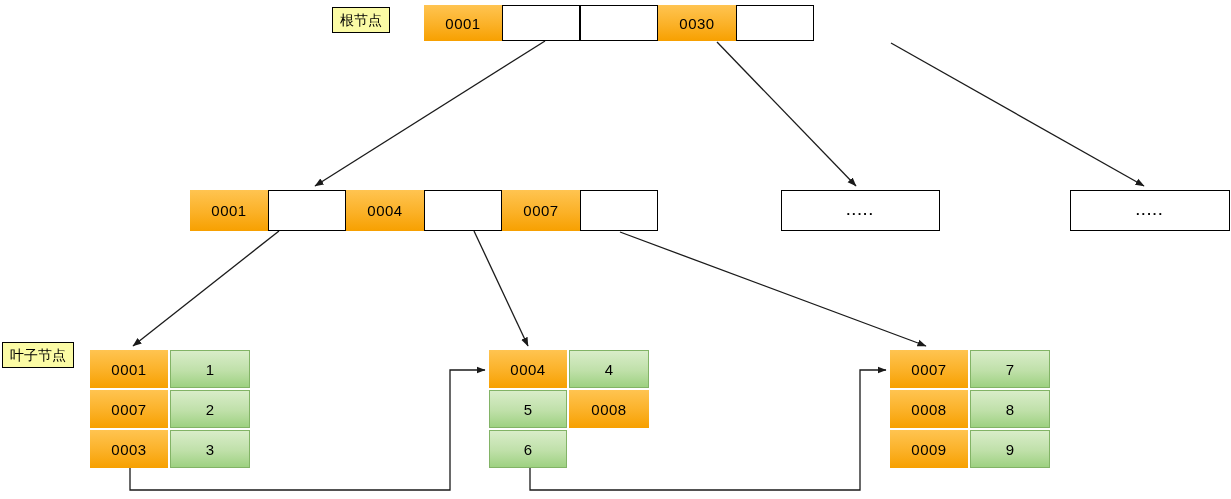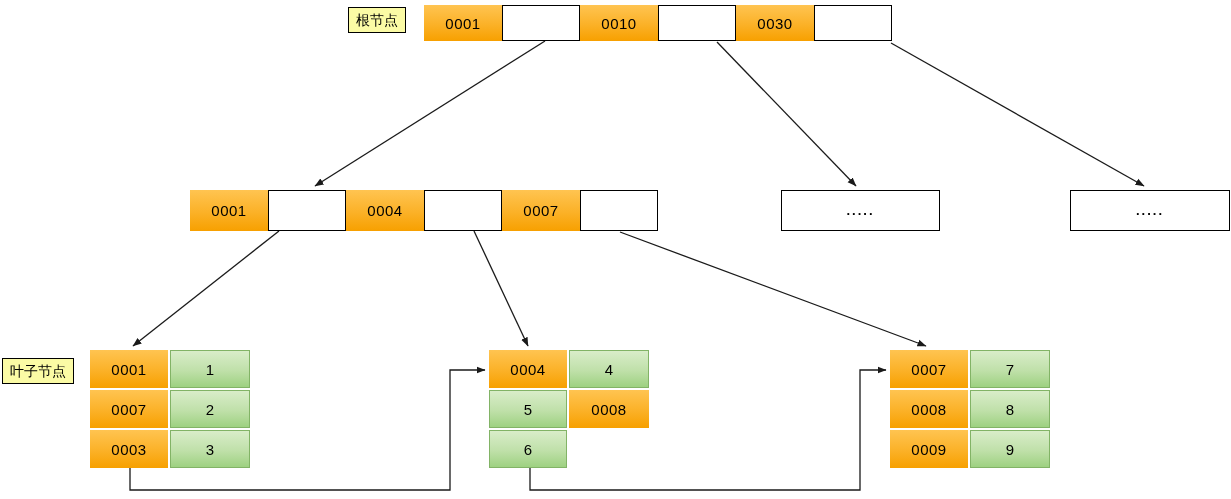--- a/index.html
+++ b/index.html
@@ -34,22 +34,22 @@
   .leaf .vcell{background:linear-gradient(180deg,#d9edc9 0%,#bfe0a9 55%,#9ed181 100%);
                border:1px solid #82b366;box-sizing:border-box;
                display:flex;align-items:center;justify-content:center;font-size:15px;}
   #leaf-1{left:90px;}
   #leaf-2{left:489px;}
   #leaf-3{left:890px;}
 
   
   .tag{position:absolute;background:#fbfba5;border:1px solid #000;font-size:14px;line-height:1;
        padding:5px 7px;white-space:nowrap;}
-  #root-label{left:348px;top:7px;}
-  #leaf-label{left:2px;top:358px;}
+  #root-label{left:332px;top:7px;}
+  #leaf-label{left:2px;top:342px;}
 </style>
 </head>
 <body>
 
 <div id="canvas">
 
   <svg id="arrows" viewBox="0 0 1231 499" xmlns="http://www.w3.org/2000/svg">
     <defs>
       <marker id="arw" markerWidth="11" markerHeight="9" refX="8.5" refY="4" orient="auto" markerUnits="userSpaceOnUse">
         <path d="M0,0.5 L9,4 L0,7.5 z" fill="#1a1a1a"></path>
@@ -67,21 +67,20 @@
       <polyline points="130,468 130,490 450,490 450,370 485,370" marker-end="url(#arw)"></polyline>
       <polyline points="530,468 530,490 860,490 860,370 886,370" marker-end="url(#arw)"></polyline>
     </g>
   </svg>
 
   <div class="tag" id="root-label">根节点</div>
 
   <div class="node-row" id="root-node">
     <div class="cell key">0001</div>
     <div class="cell ptr"></div>
-    <div class="cell key">0010</div>
     <div class="cell ptr"></div>
     <div class="cell key">0030</div>
     <div class="cell ptr"></div>
   </div>
 
   <div class="node-row" id="internal-node">
     <div class="cell key">0001</div>
     <div class="cell ptr"></div>
     <div class="cell key">0004</div>
     <div class="cell ptr"></div>

